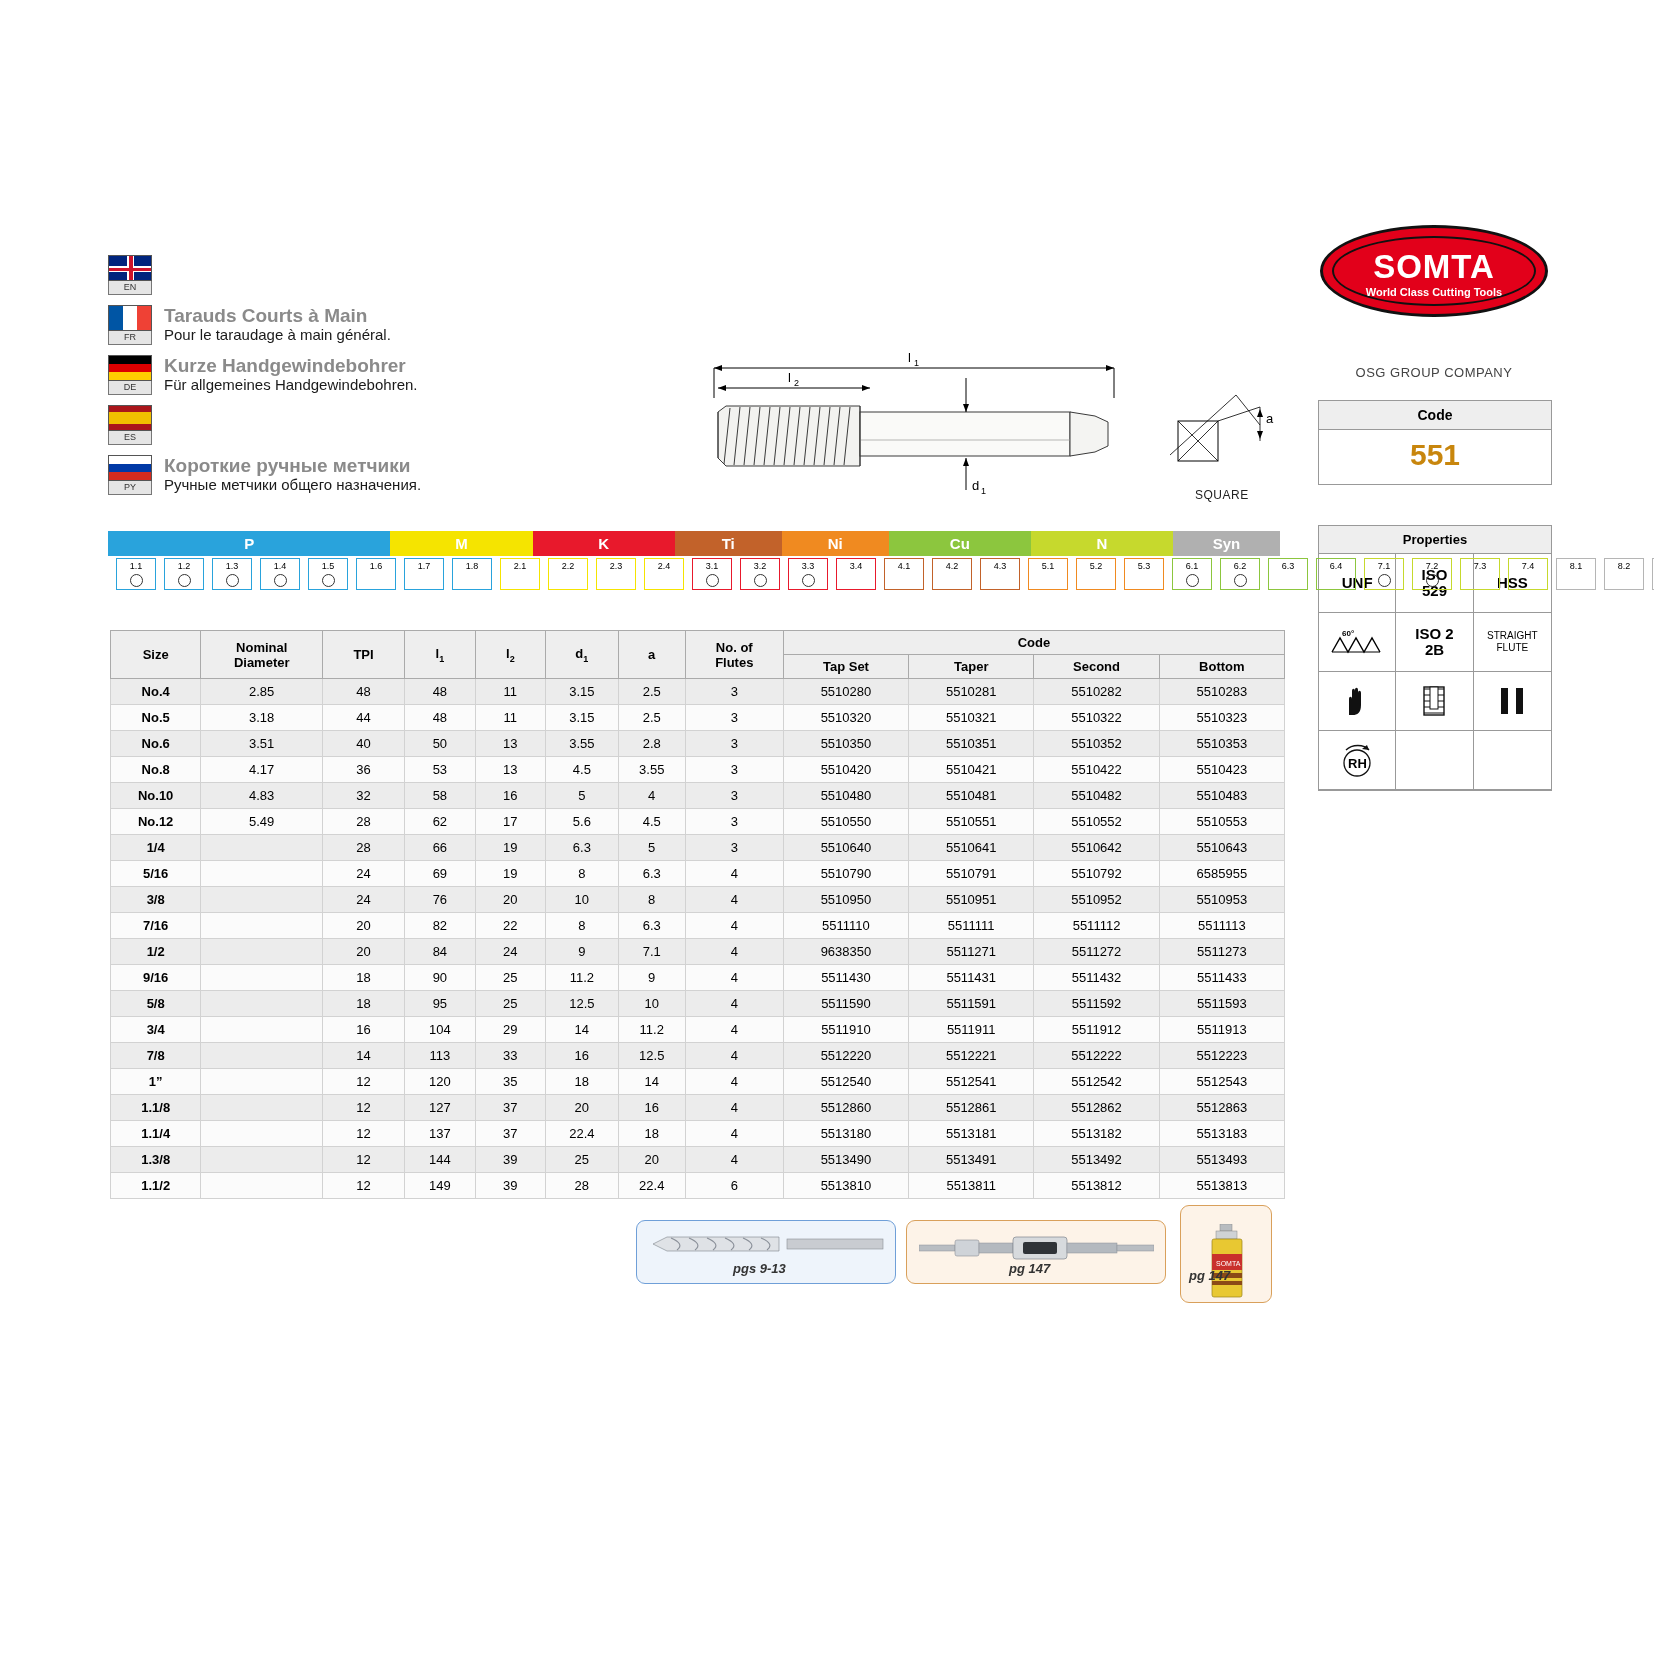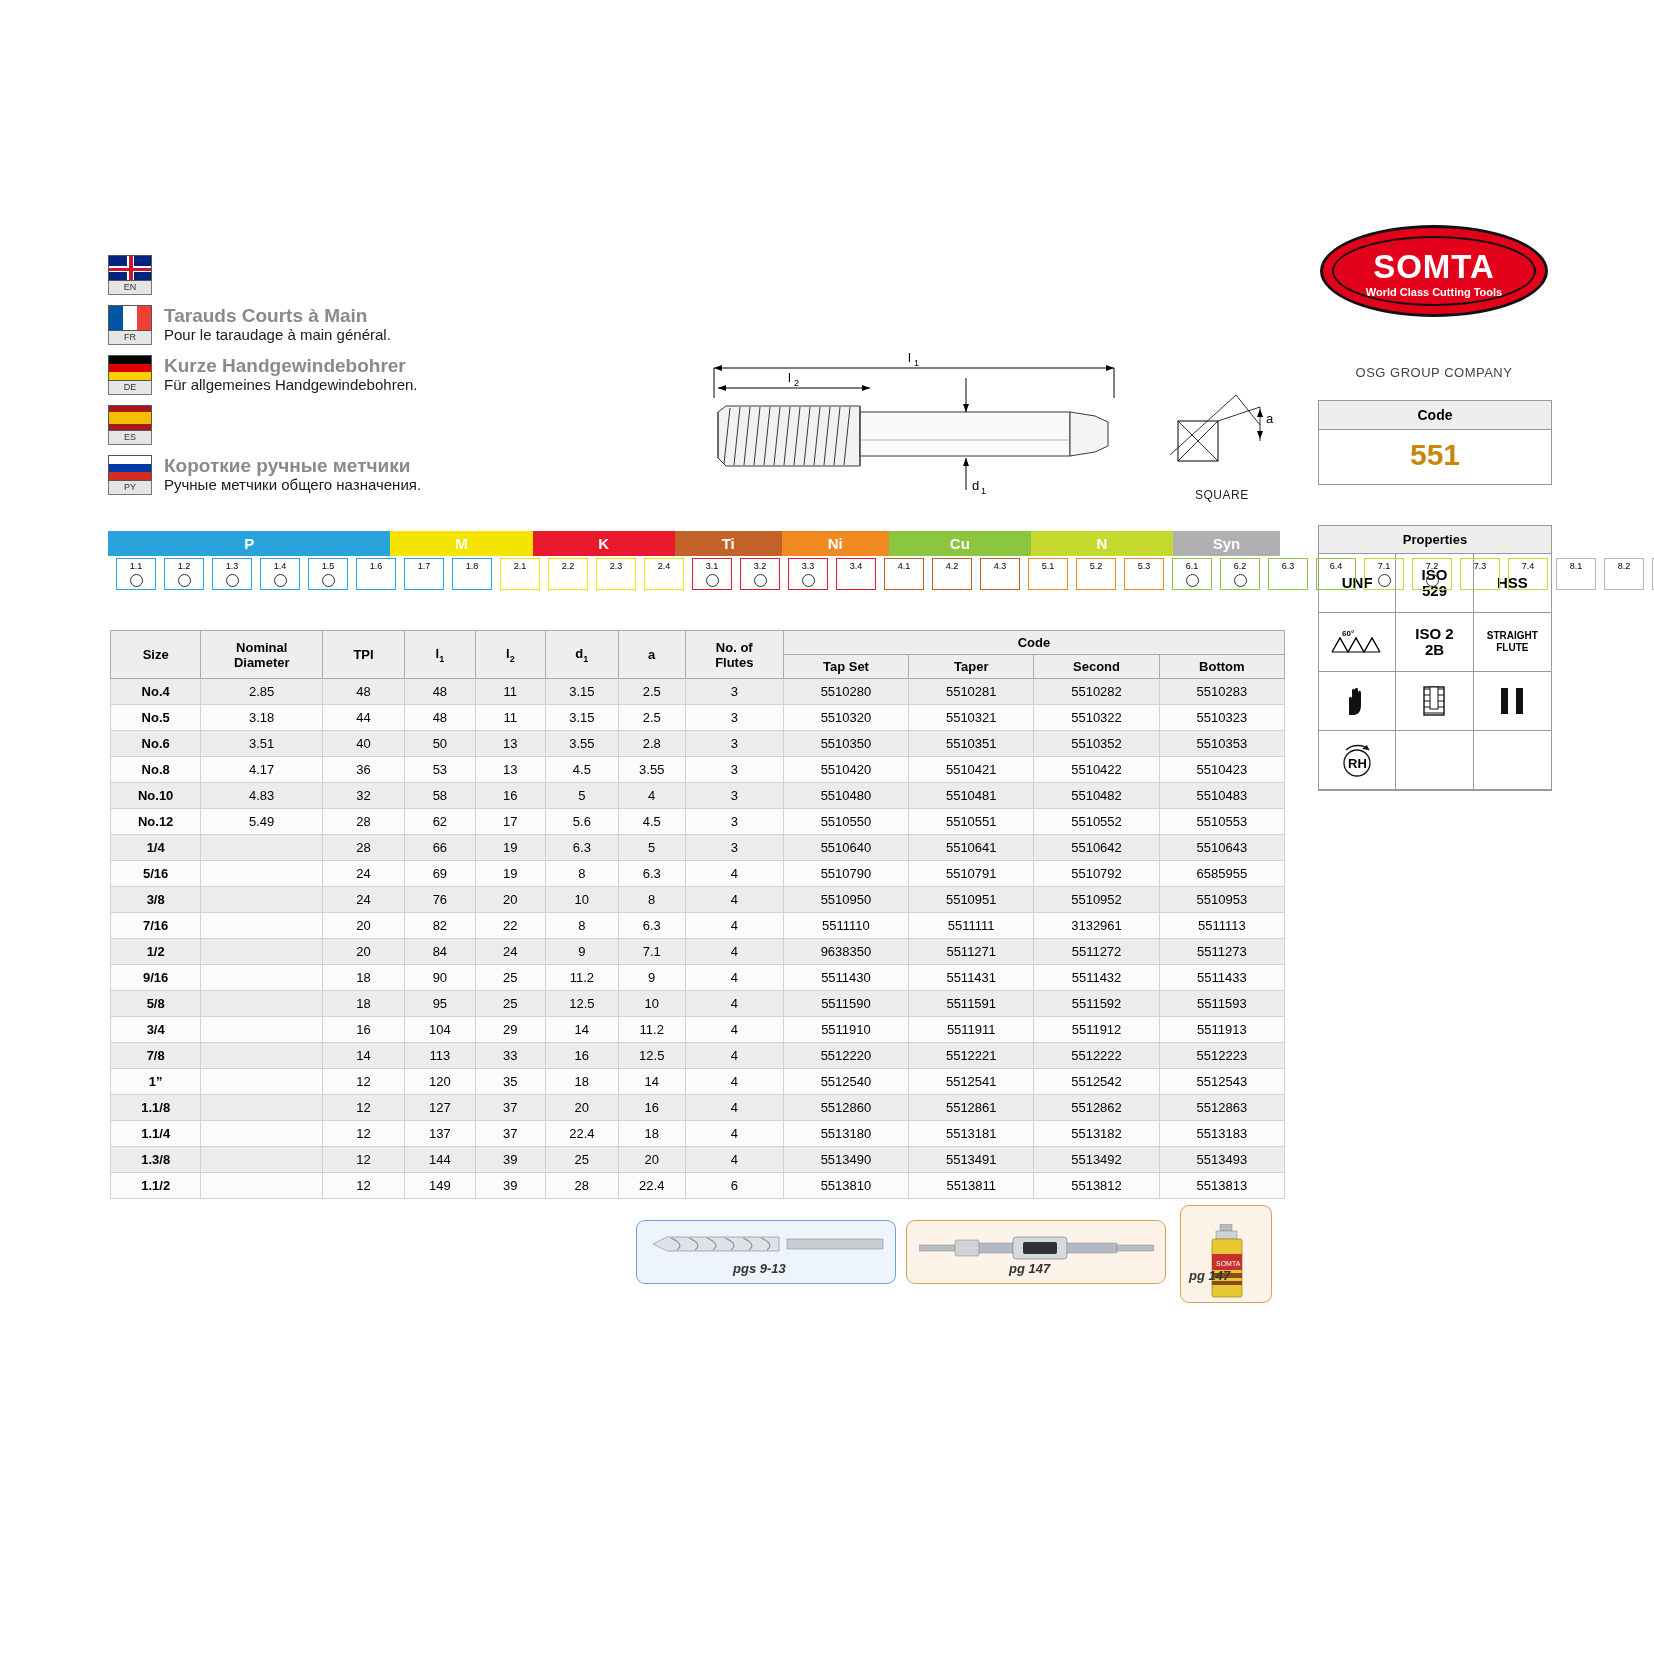--- a/index.html
+++ b/index.html
@@ -49,21 +49,21 @@
   .code-box{position:absolute;left:1318px;top:400px;width:232px;border:1px solid #999;}
   .code-head{background:#eeeeee;border-bottom:1px solid #999;text-align:center;font-size:14px;font-weight:bold;padding:6px 0;}
   .code-val{text-align:center;font-size:30px;font-weight:bold;color:#c8860d;padding:8px 0 12px;}
 
   
   .props{position:absolute;left:1318px;top:525px;width:232px;border:1px solid #999;}
   .props-head{background:#eeeeee;border-bottom:1px solid #999;text-align:center;font-size:13px;font-weight:bold;padding:6px 0;}
   .props-grid{display:grid;grid-template-columns:1fr 1fr 1fr;}
   .pcell{border-right:1px solid #999;border-bottom:1px solid #999;height:58px;display:flex;align-items:center;justify-content:center;text-align:center;font-size:15px;font-weight:bold;flex-direction:column;line-height:16px;}
   .pcell:nth-child(3n){border-right:none;}
-  .pcell.small{font-size:10px;font-weight:bold;line-height:12px;}
+  .pcell.small{font-size:10px;font-weight:normal;line-height:12px;}
   .pcell.blank{border-right:1px solid #999;}
 
   
   .matbar{position:absolute;left:108px;top:531px;width:1172px;}
   .mat-head{display:flex;}
   .mat-head div{text-align:center;font-size:15px;font-weight:bold;color:#fff;padding:4px 0;}
   .mat-sub{display:flex;margin-top:2px;}
   .mat-group{display:flex;}
   .mat-cell{width:40px;border:1px solid #bbb;box-sizing:border-box;text-align:center;margin-left:8px;}
   .mat-num{font-size:9px;padding:2px 0 1px;}
@@ -639,21 +639,21 @@
           <td class="size">7/16</td>
           <td></td>
           <td>20</td>
           <td>82</td>
           <td>22</td>
           <td>8</td>
           <td>6.3</td>
           <td>4</td>
           <td>5511110</td>
           <td>5511111</td>
-          <td>3132961</td>
+          <td>5511112</td>
           <td>5511113</td>
         </tr>
         <tr class="odd">
           <td class="size">1/2</td>
           <td></td>
           <td>20</td>
           <td>84</td>
           <td>24</td>
           <td>9</td>
           <td>7.1</td>

